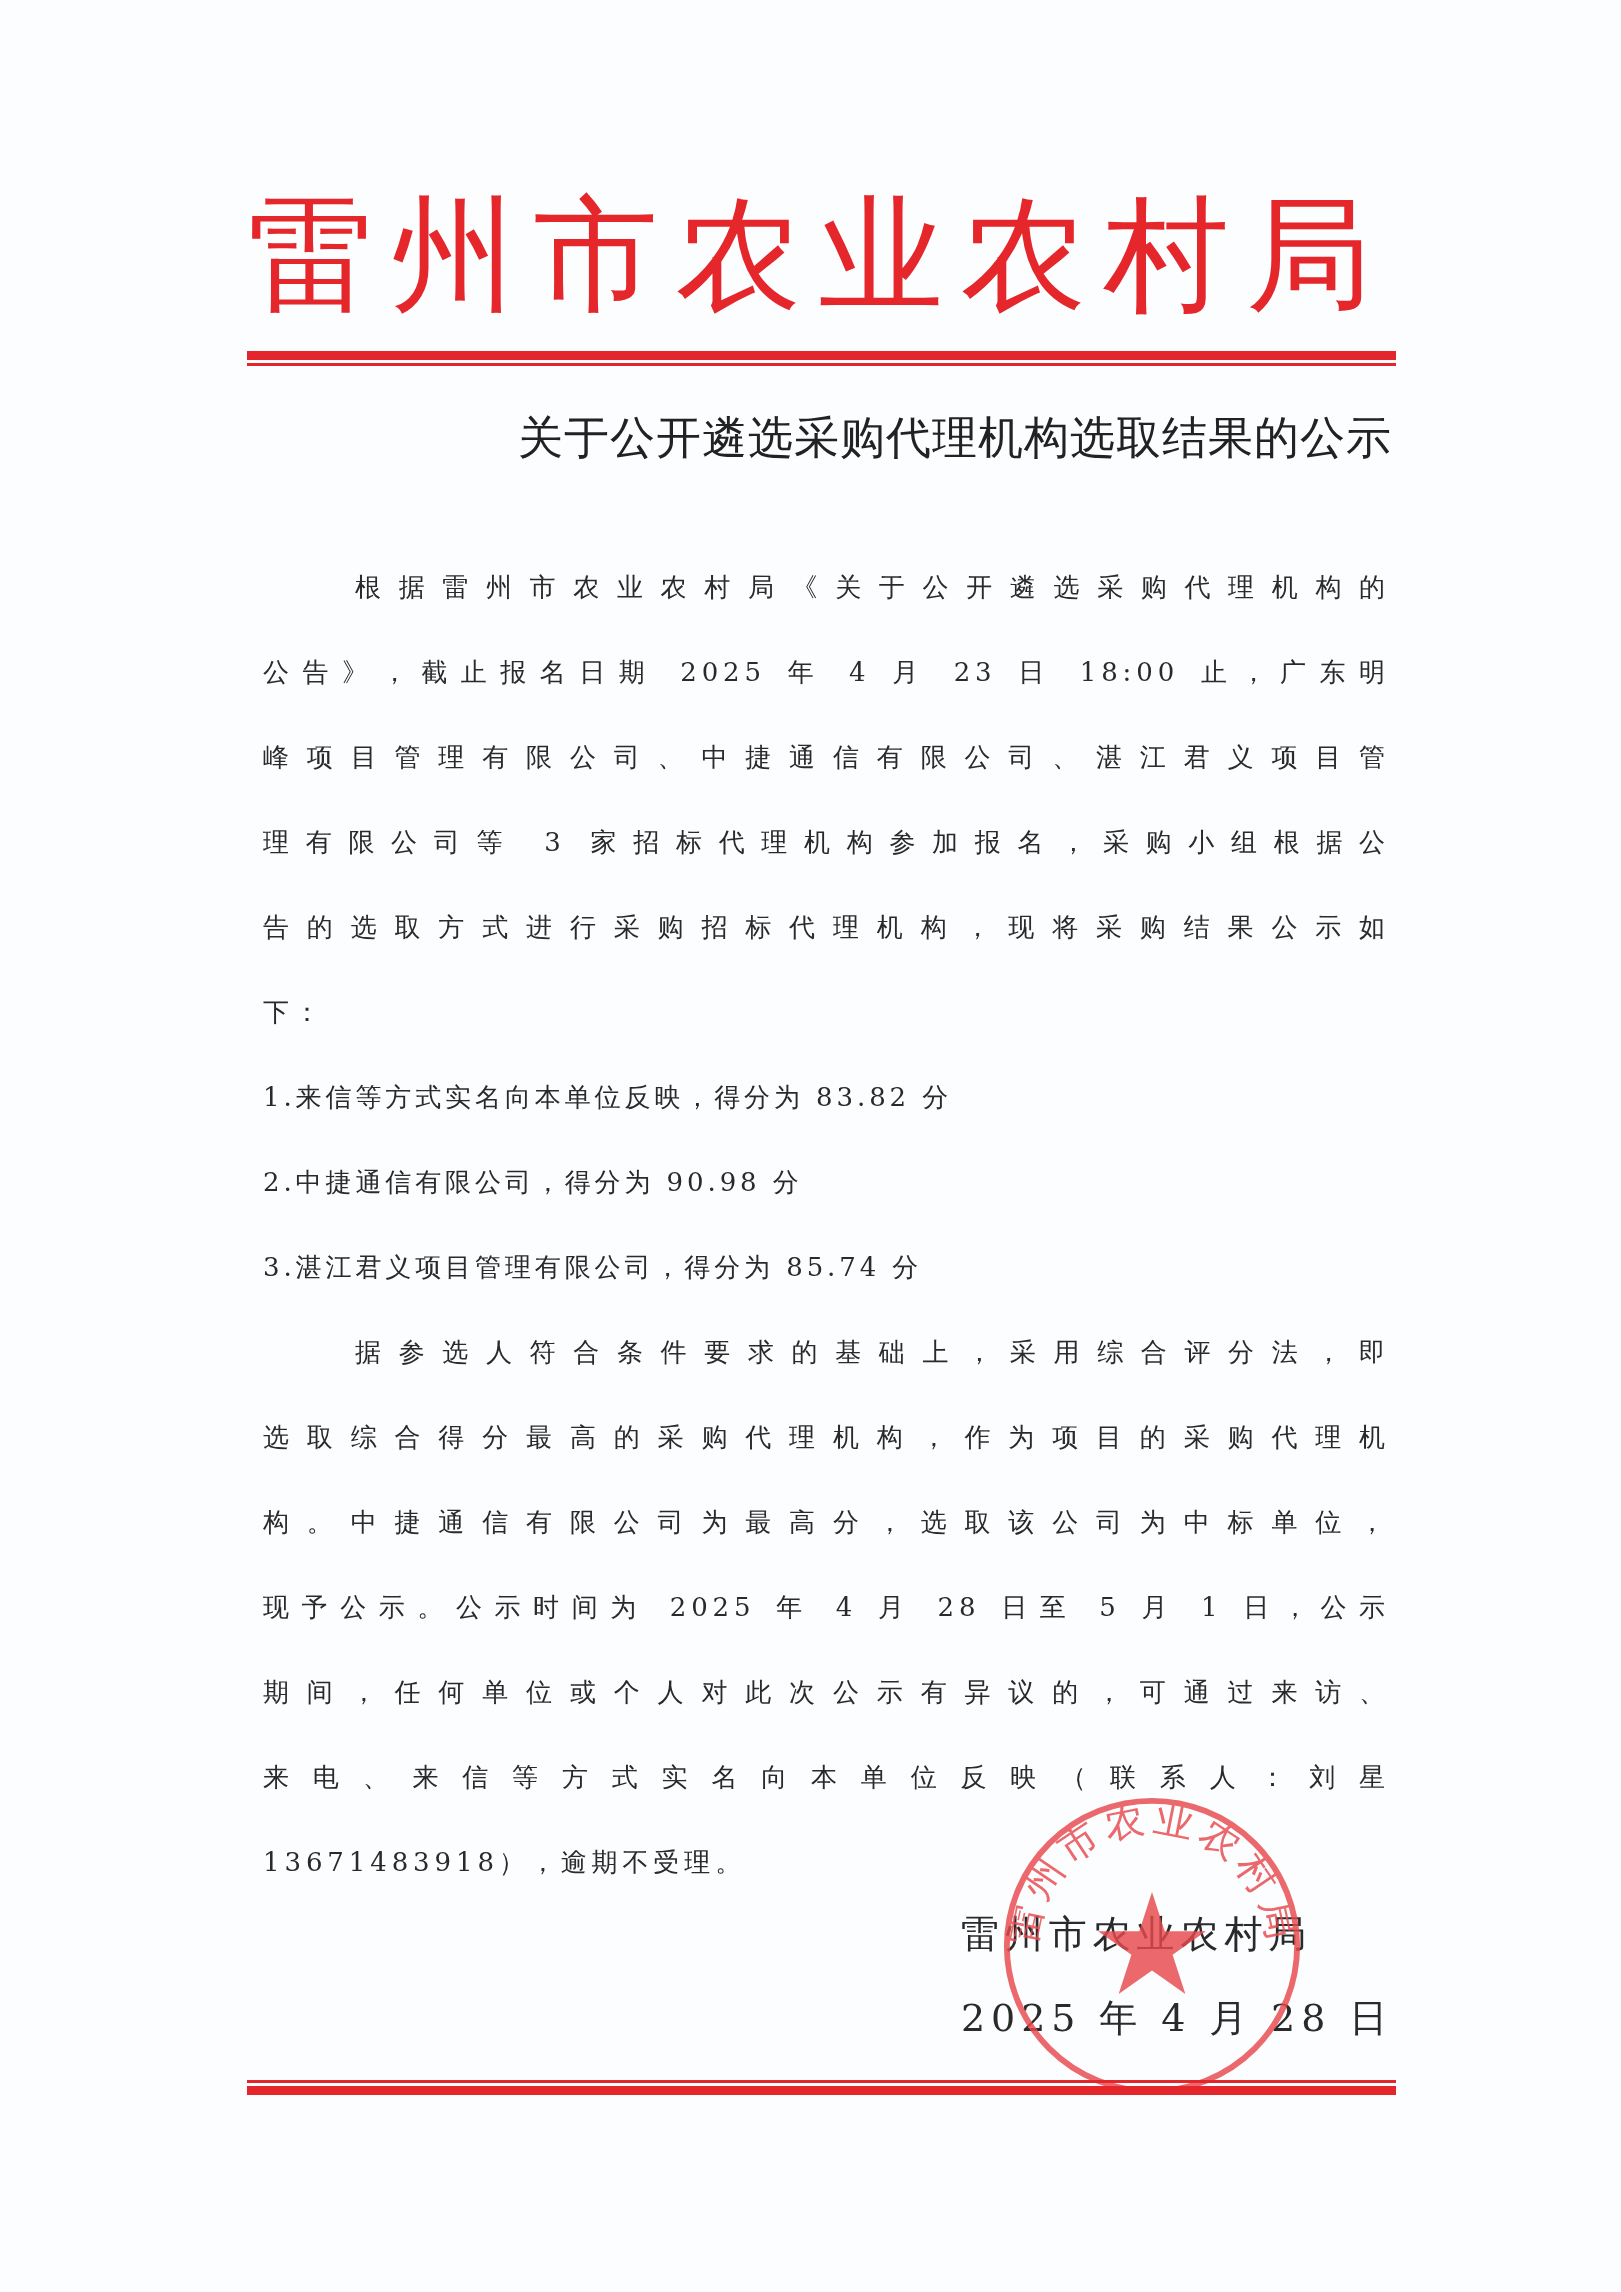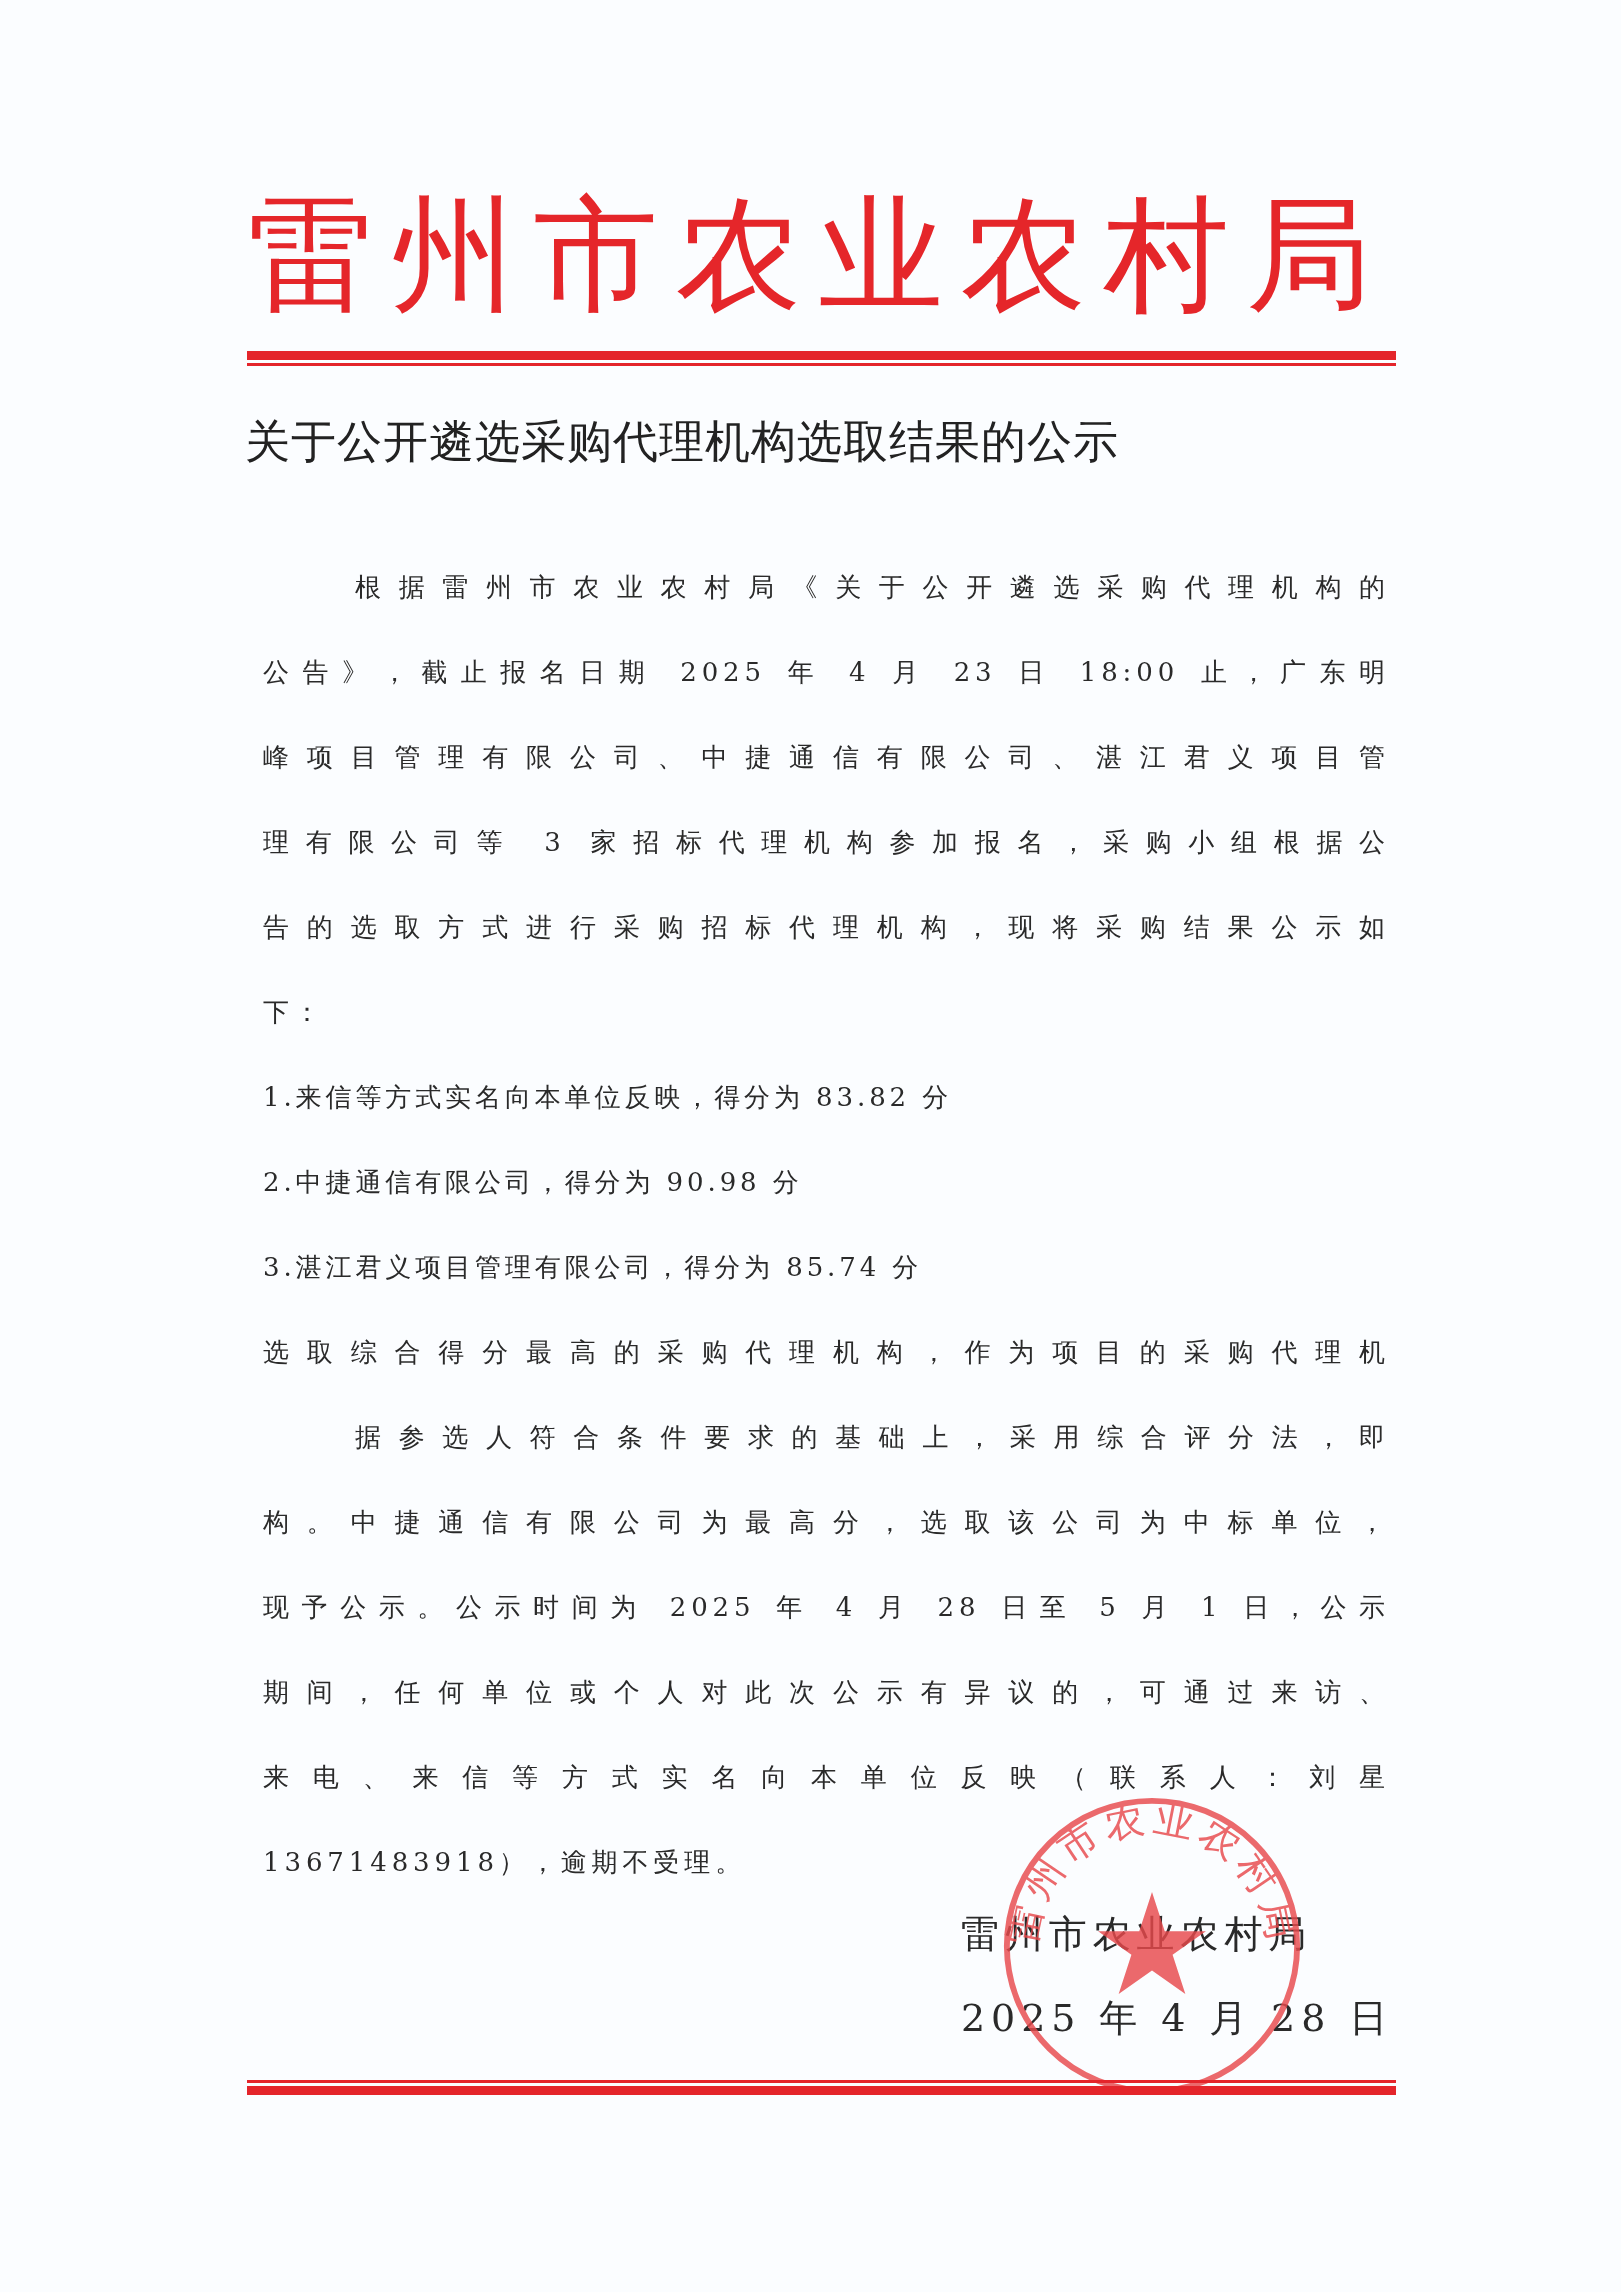--- a/index.html
+++ b/index.html
@@ -50,22 +50,22 @@
       background: #e4252b;
     }
     .rule.top { top: 351px; }
     .rule.bottom { top: 2080px; }
     .rule.bottom .thin { order: 0; }
     .doc-title {
       position: absolute;
       left: 245px;
       top: 412px;
       width: 1147px;
-      text-align: left;
-      font-family: Liberation Sans, sans-serif;
+      text-align: right;
+      font-family: Liberation Mono, monospace;
       font-size: 45px;
       line-height: 59px;
       color: #222;
       letter-spacing: 1px;
       white-space: nowrap;
     }
     .body-text {
       position: absolute;
       left: 263px;
       top: 545px;
@@ -131,22 +131,22 @@
     <div class="line item">
       <span>1.</span><span>来信等方式实名向本单位反映</span><span>，得分为 83.82 分</span>
     </div>
     <div class="line item">
       <span>2.</span><span>中捷通信有限公司</span><span>，得分为 90.98 分</span>
     </div>
     <div class="line item">
       <span>3.</span><span>湛江君义项目管理有限公司</span><span>，得分为 85.74 分</span>
     </div>
 
+    <div class="line indent">据参选人符合条件要求的基础上，采用综合评分法，即</div>
     <div class="line">选取综合得分最高的采购代理机构，作为项目的采购代理机</div>
-    <div class="line indent">据参选人符合条件要求的基础上，采用综合评分法，即</div>
     <div class="line">构。中捷通信有限公司为最高分，选取该公司为中标单位，</div>
     <div class="line">现予公示。公示时间为 2025 年 4 月 28 日至 5 月 1 日，公示</div>
     <div class="line">期间，任何单位或个人对此次公示有异议的，可通过来访、</div>
     <div class="line">来电、来信等方式实名向本单位反映（联系人：刘星</div>
     <div class="line last">13671483918），逾期不受理。</div>
   </div>
 
   <div class="signature">
     <div>雷州市农业农村局</div>
     <div>2025 年 4 月 28 日</div>

